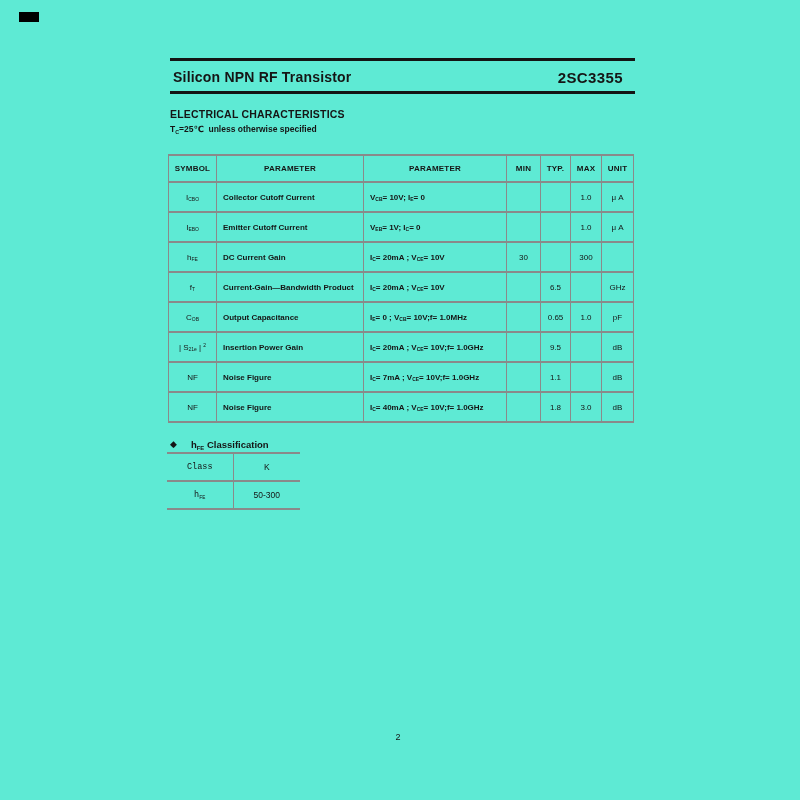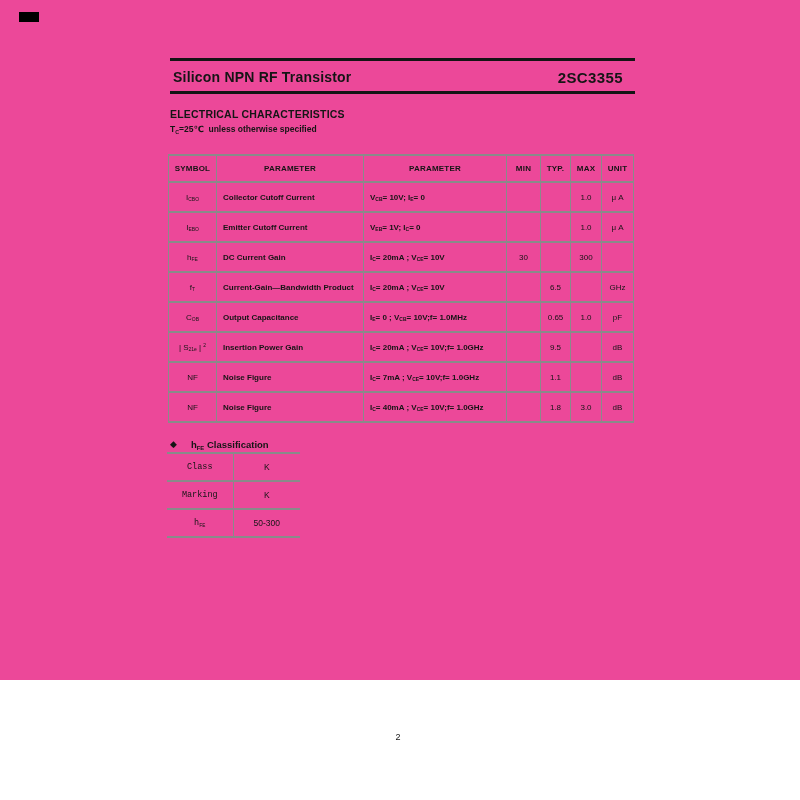--- a/index.html
+++ b/index.html
@@ -1,19 +1,19 @@
 <!DOCTYPE html>
 <html><head>
 <meta charset="utf-8">
 <style>
   * { margin:0; padding:0; box-sizing:border-box; }
   html, body { width:800px; height:800px; background:#ffffff; overflow:hidden; }
   body { font-family:"Liberation Sans","DejaVu Sans",sans-serif; color:#151515; }
 
-  .page { position:relative; width:800px; height:680px; background:#ec4899; }
+  .page { position:relative; width:800px; height:800px; background:#5eead4; }
 
   .corner-mark { position:absolute; left:19px; top:12px; width:20px; height:10px; background:#000; }
 
   .rule { position:absolute; left:170px; width:465px; height:3px; background:#141414; }
   .rule-top { top:58px; }
   .rule-bottom { top:91px; }
 
   .header-row { position:absolute; left:170px; top:65px; width:465px; height:24px;
                 display:flex; justify-content:space-between; align-items:center; }
   .doc-title { font-size:14px; font-weight:bold; padding-left:3px; letter-spacing:0.2px; }
@@ -175,24 +175,20 @@
     <colgroup>
         <col style="width:66px">
         <col style="width:67px">
       </colgroup>
     <tbody>
         <tr>
           <td class="cell-label">Class</td>
           <td class="cell-value">K</td>
         </tr>
         <tr>
-          <td class="cell-label">Marking</td>
-          <td class="cell-value">K</td>
-        </tr>
-        <tr>
           <td class="cell-label">h<sub>FE</sub></td>
           <td class="cell-value">50-300</td>
         </tr>
       </tbody>
   </table>
 
   <div class="page-number">2</div>
 
 </div>
 

